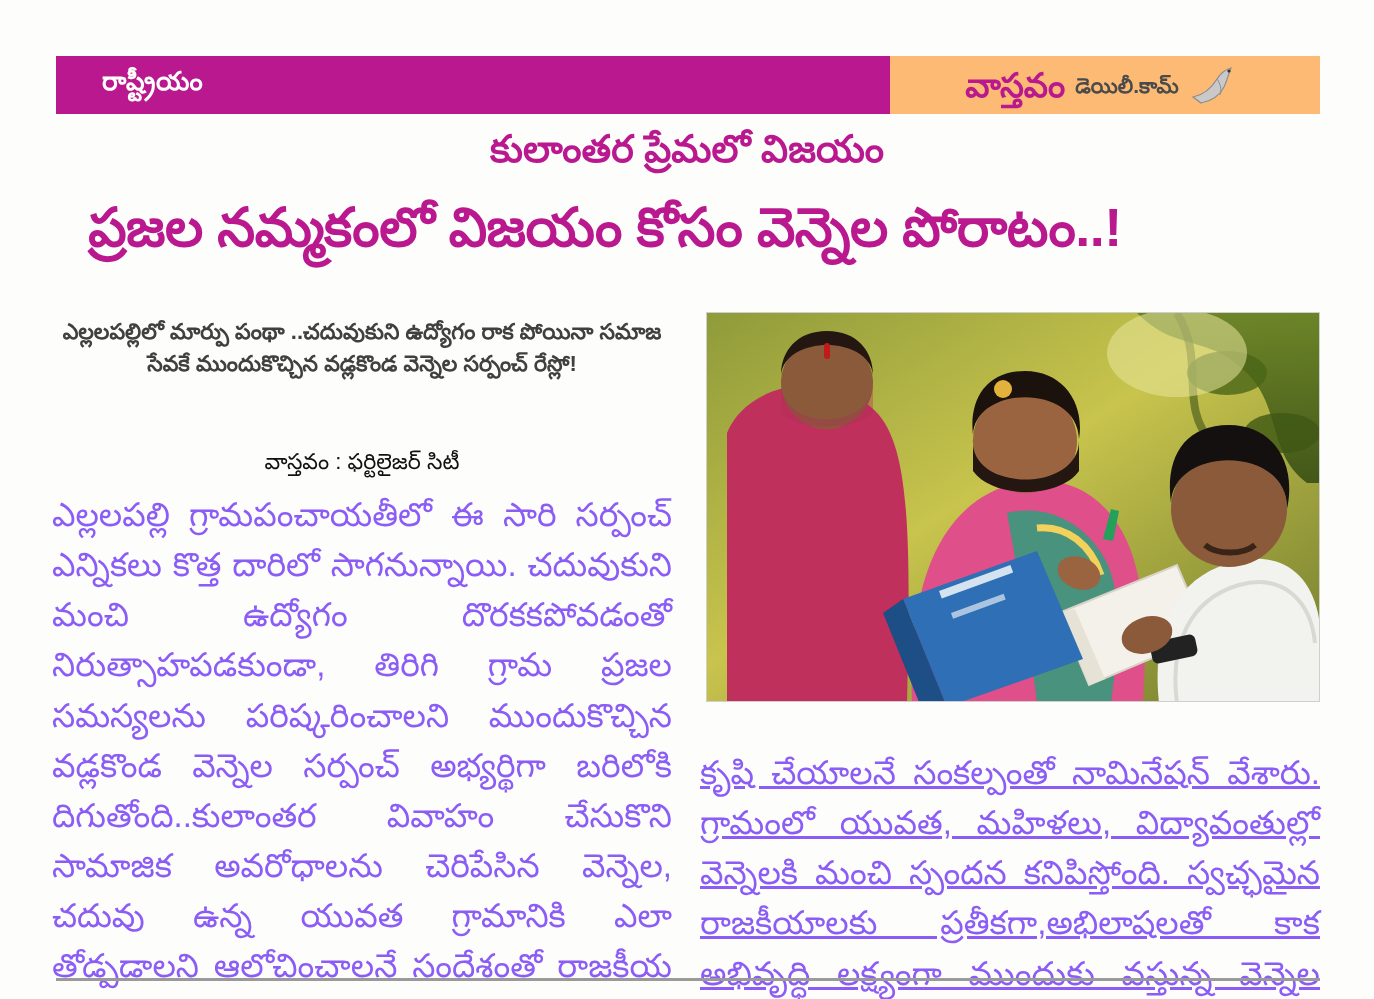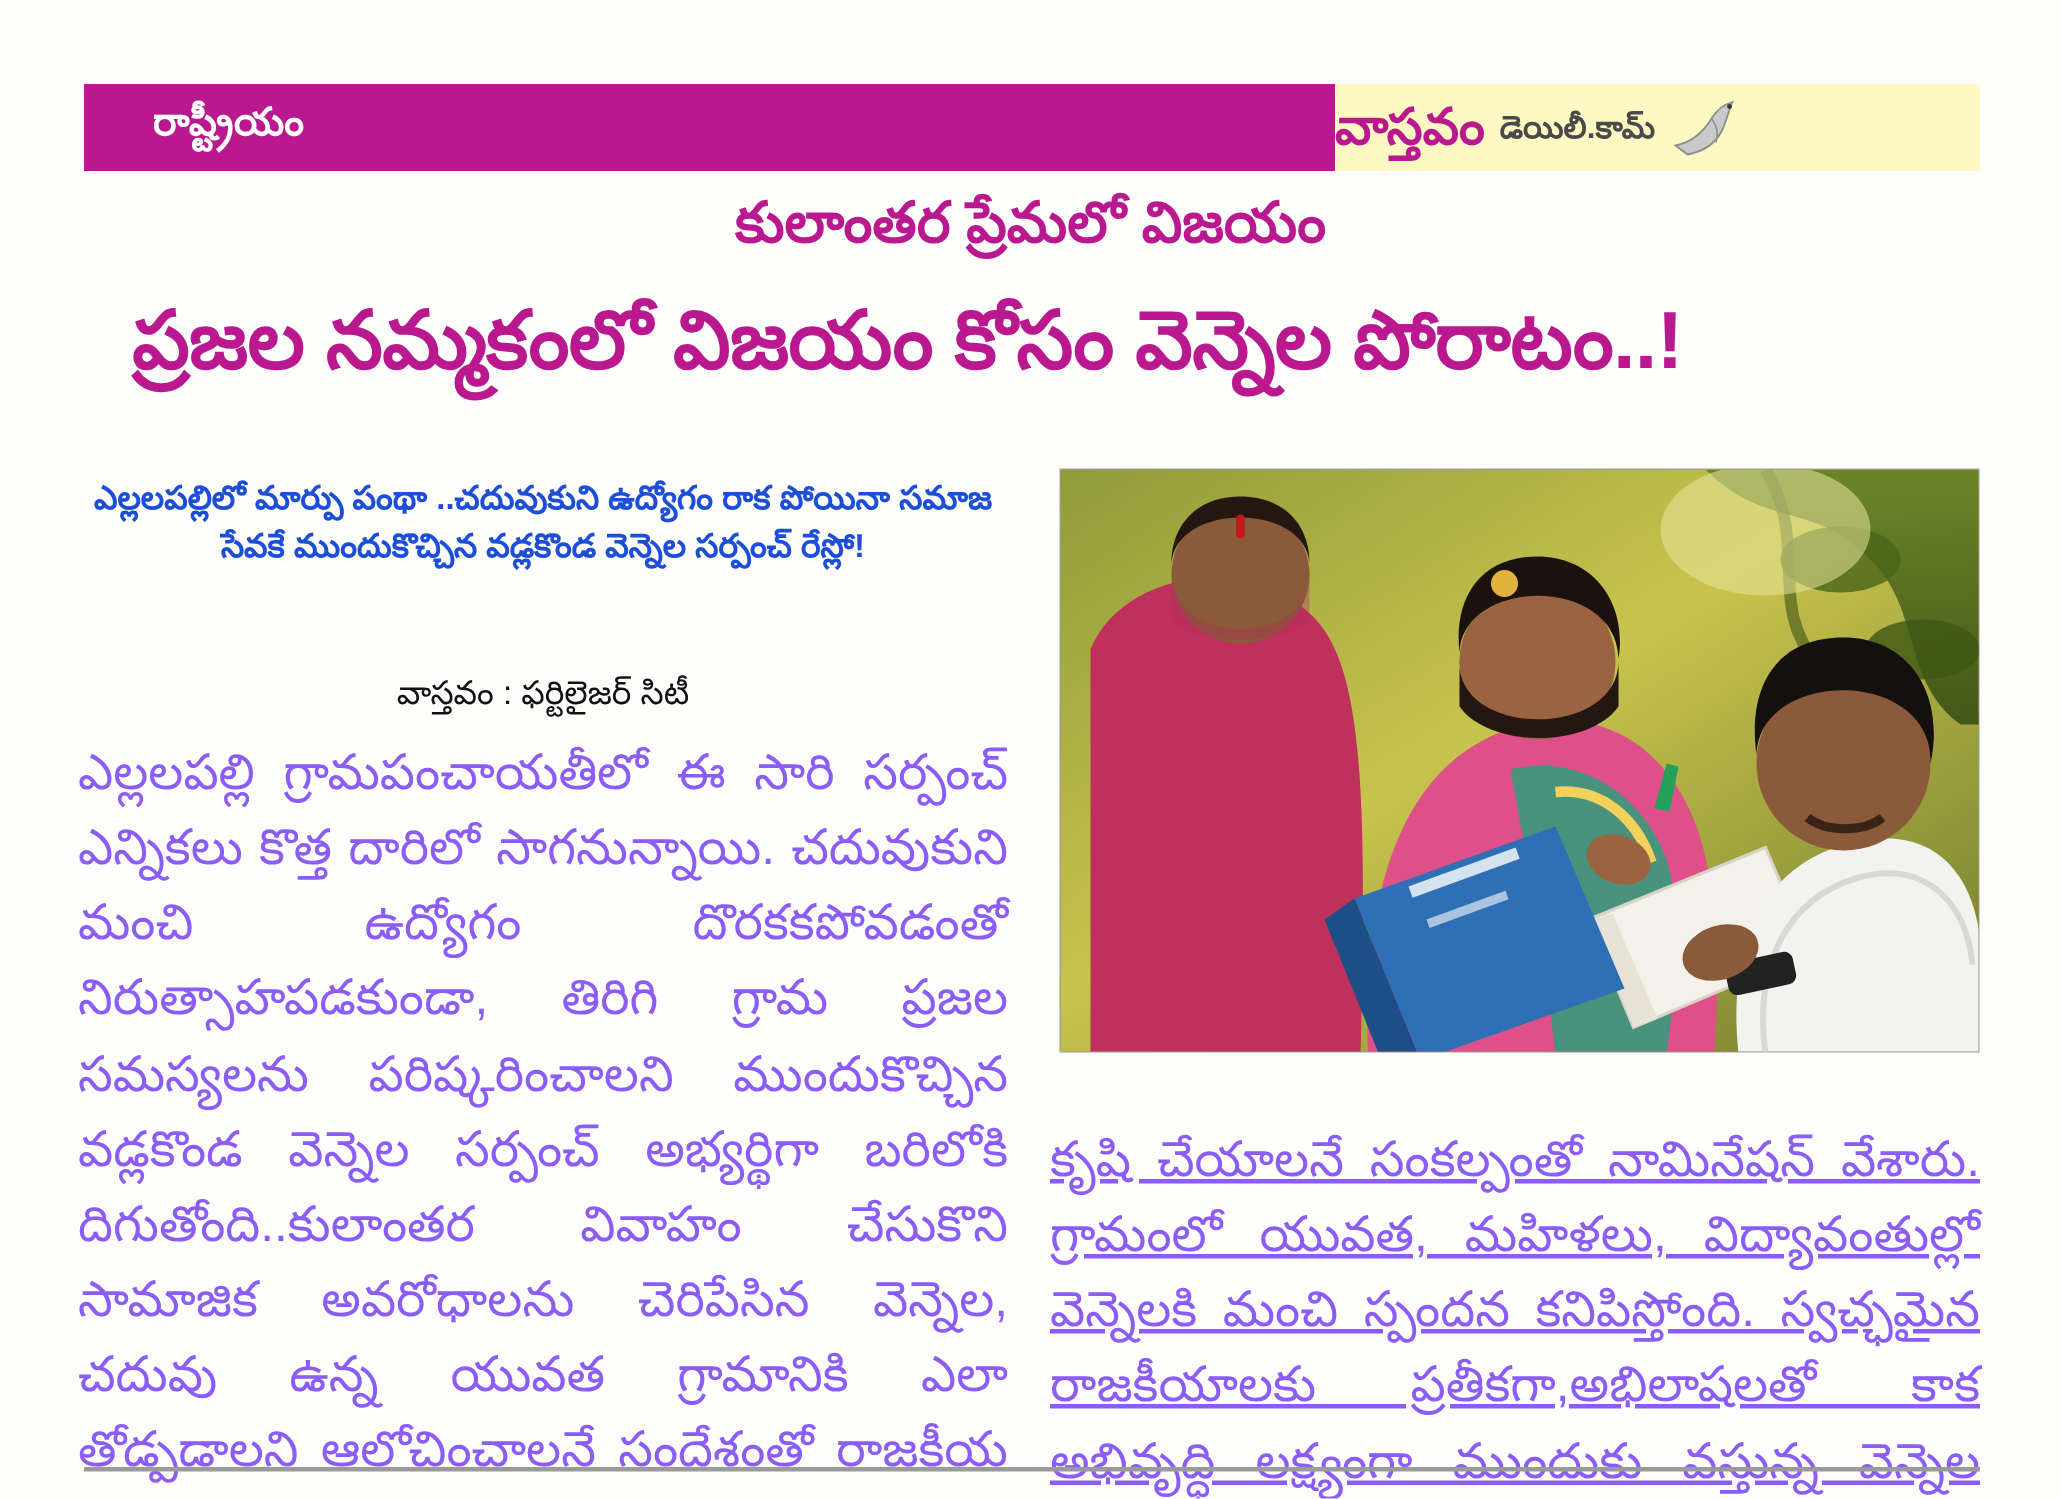--- a/index.html
+++ b/index.html
@@ -44,24 +44,24 @@
     font-size: 26px;
     font-weight: bold;
     letter-spacing: 0.5px;
   }
   .brand-plate {
     position: absolute;
     right: 0;
     top: 0;
     height: 58px;
     width: 430px;
-    background: #fef9c3;
+    background: #fdba74;
     display: flex;
     align-items: center;
-    justify-content: flex-start;
+    justify-content: center;
     padding-right: 8px;
   }
   .brand-main {
     color: #b9188f;
     font-size: 34px;
     font-weight: bold;
     line-height: 1;
   }
   .brand-sub {
     color: #4a4a4a;
@@ -103,21 +103,21 @@
   
   .blurb {
     position: absolute;
     left: 52px;
     top: 316px;
     width: 620px;
     text-align: center;
     font-size: 22px;
     font-weight: bold;
     line-height: 1.45;
-    color: #1d4ed8;
+    color: #404040;
   }
   .byline {
     position: absolute;
     left: 52px;
     top: 449px;
     width: 620px;
     text-align: center;
     font-size: 22px;
     font-weight: normal;
     color: #111111;

